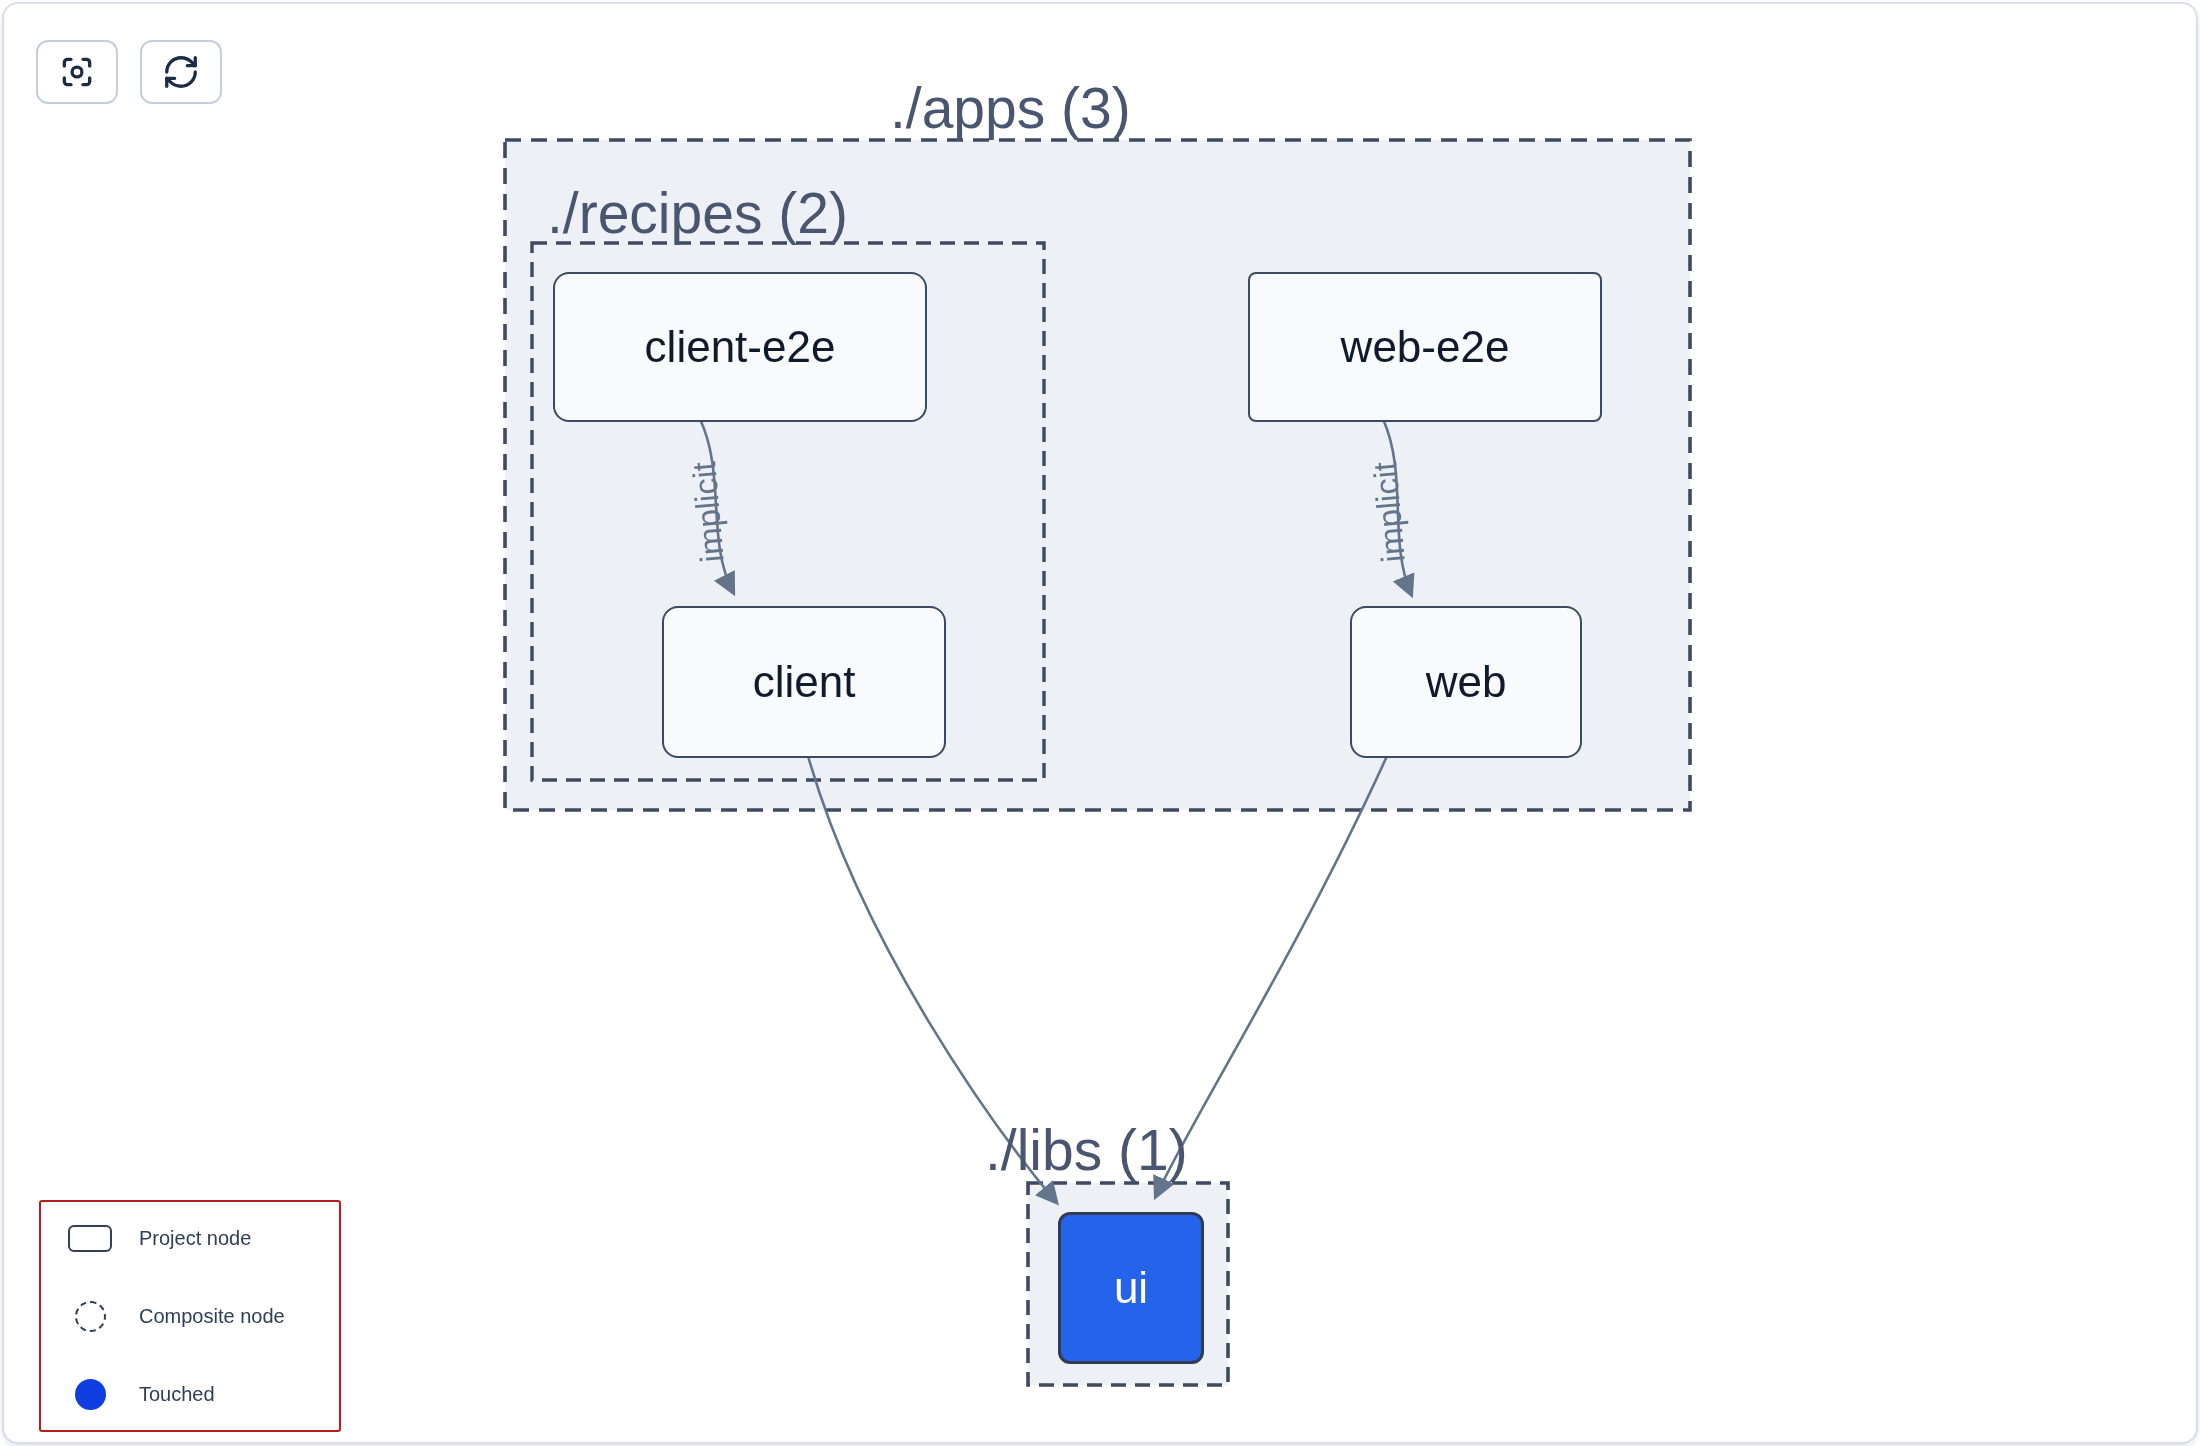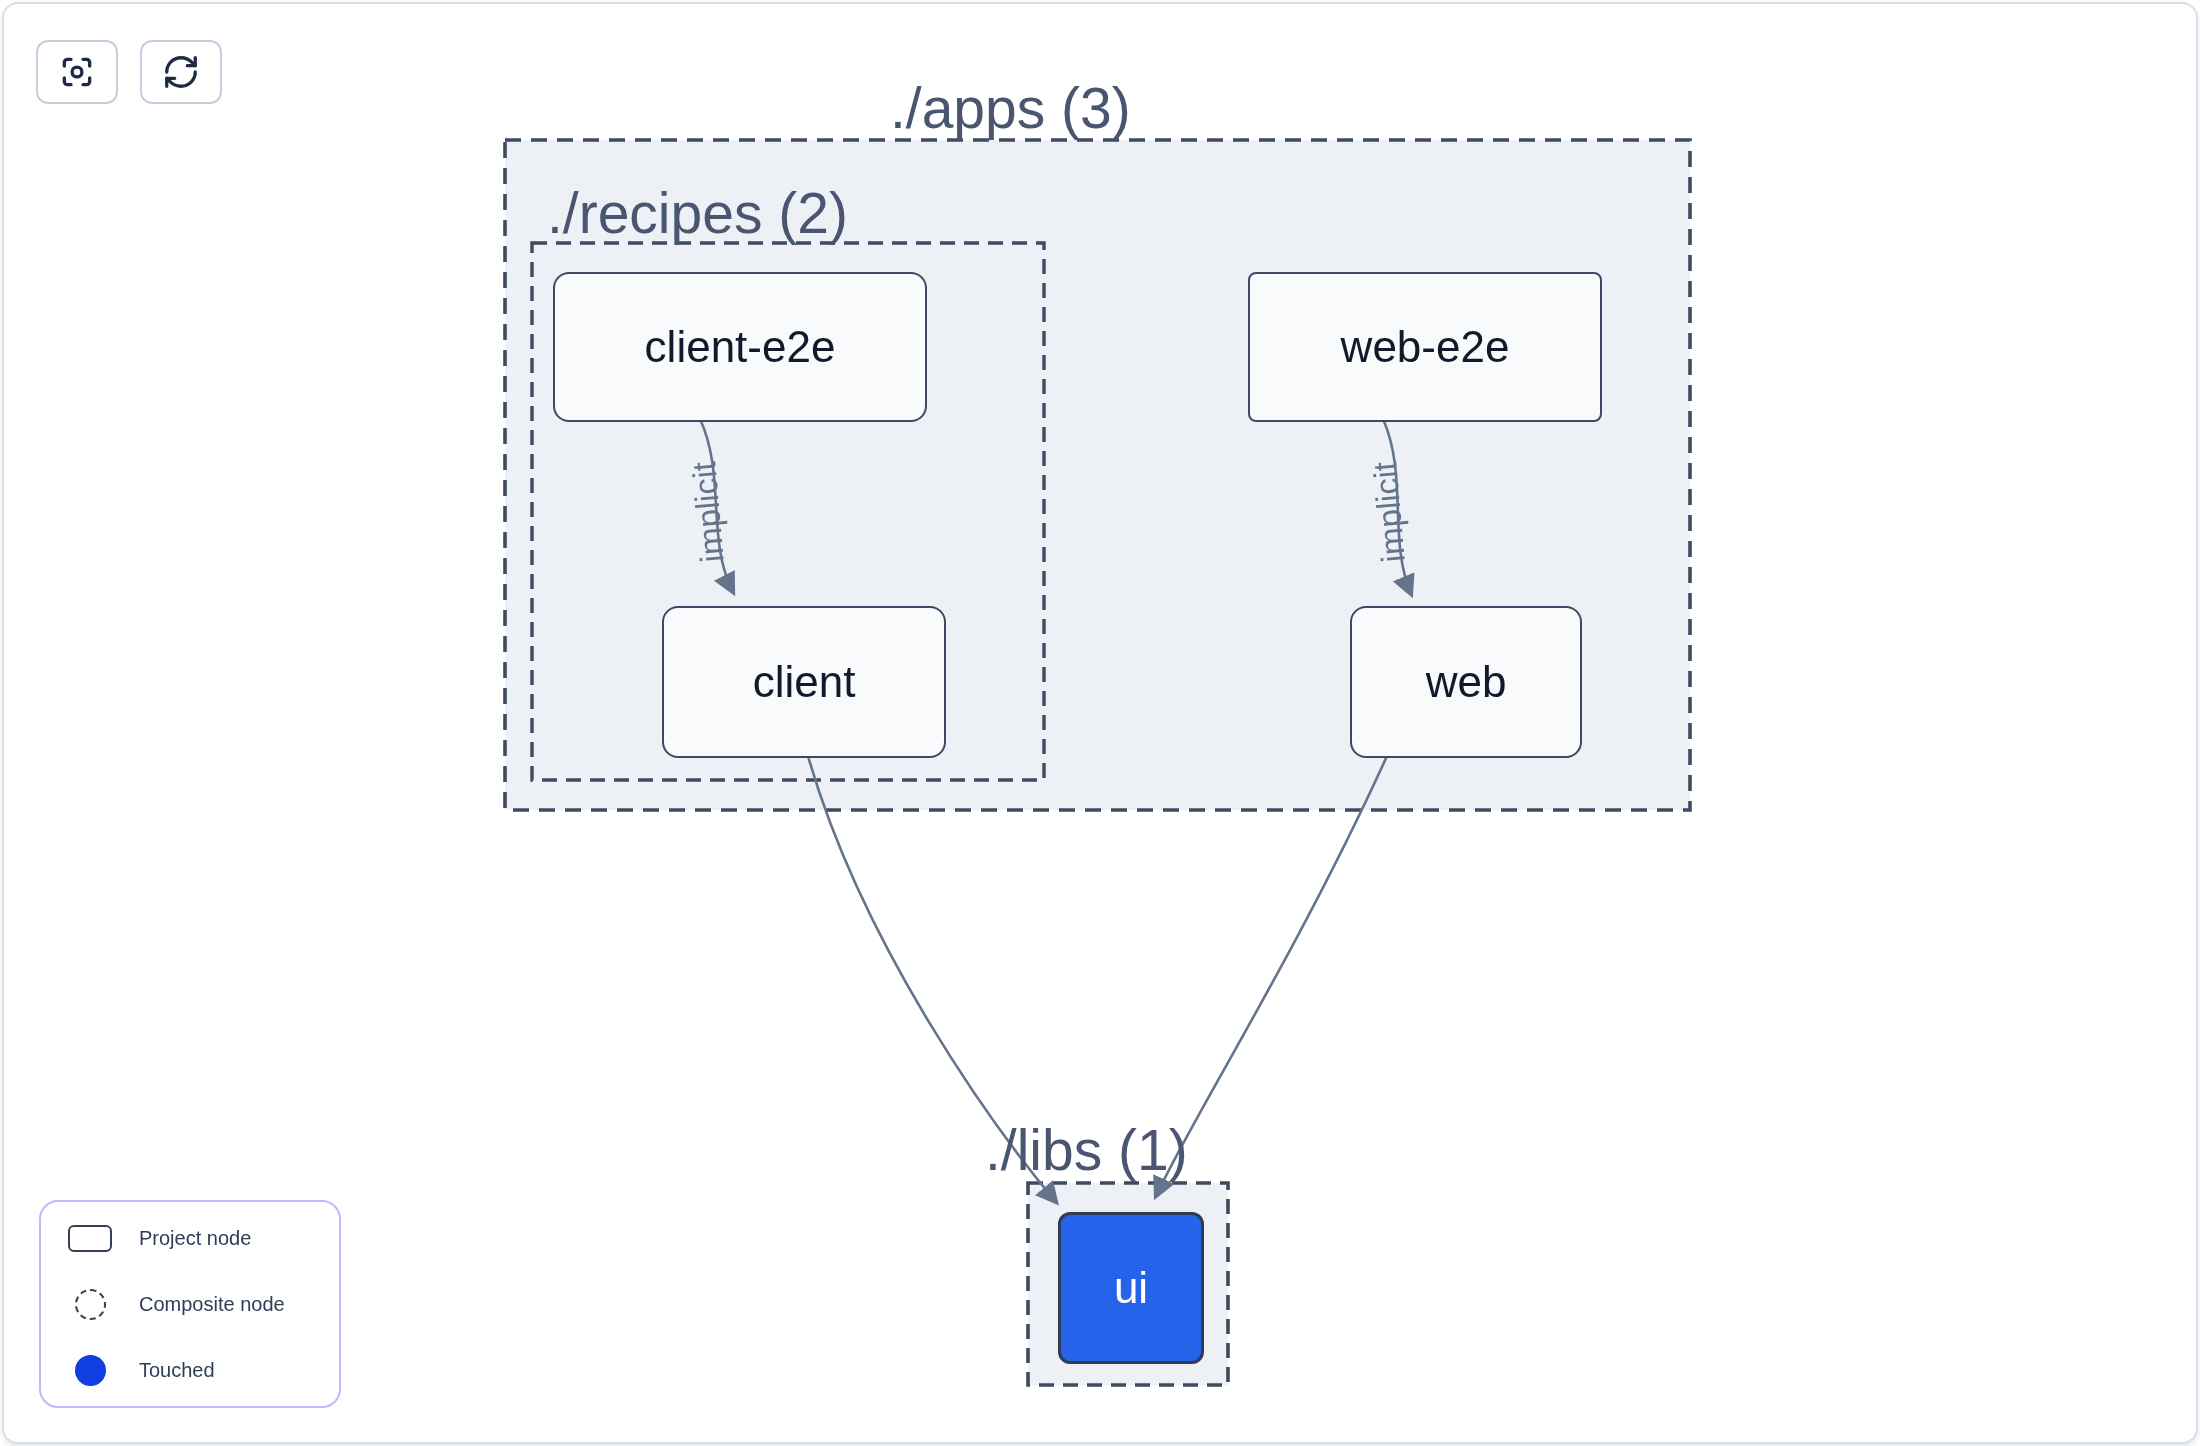--- a/index.html
+++ b/index.html
@@ -48,24 +48,24 @@
   }
   .node.touched{
     background:#2563eb;
     border:3px solid #303c52;
     border-radius:12px;
     color:#ffffff;
   }
   
   .legend{
     position:absolute;left:39px;top:1200px;
-    width:302px;height:208px;
+    width:302px;height:232px;
     background:#ffffff;
-    border:2px solid #c4b5fd;
-    border-radius:19px;
+    border:2px solid #b91c1c;
+    border-radius:3px;
     box-sizing:border-box;
     padding:14px 0;
     display:flex;flex-direction:column;justify-content:space-between;
   }
   .legend-row{display:flex;align-items:center;height:44px;}
   .legend-swatch-cell{width:98px;display:flex;align-items:center;justify-content:center;flex:none;}
   .legend-label{font-size:20px;color:#2e3d58;}
   .sw-project{width:44px;height:27px;border:2.5px solid #334155;border-radius:6px;background:#fff;box-sizing:border-box;}
   .sw-composite{width:31px;height:31px;border:2.5px dashed #334155;border-radius:50%;background:#fff;box-sizing:border-box;}
   .sw-affected{width:31px;height:31px;border:2px dotted #c9d2dd;border-radius:50%;background:#eef1f5;box-sizing:border-box;}

